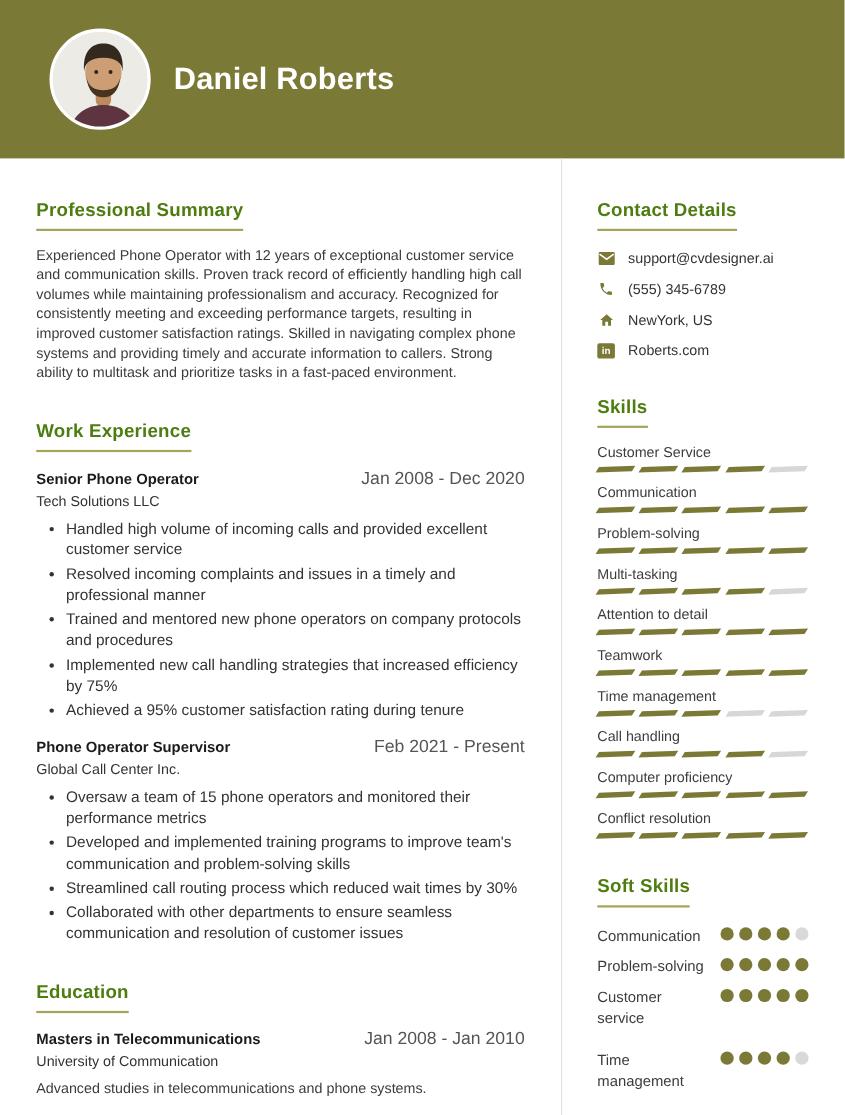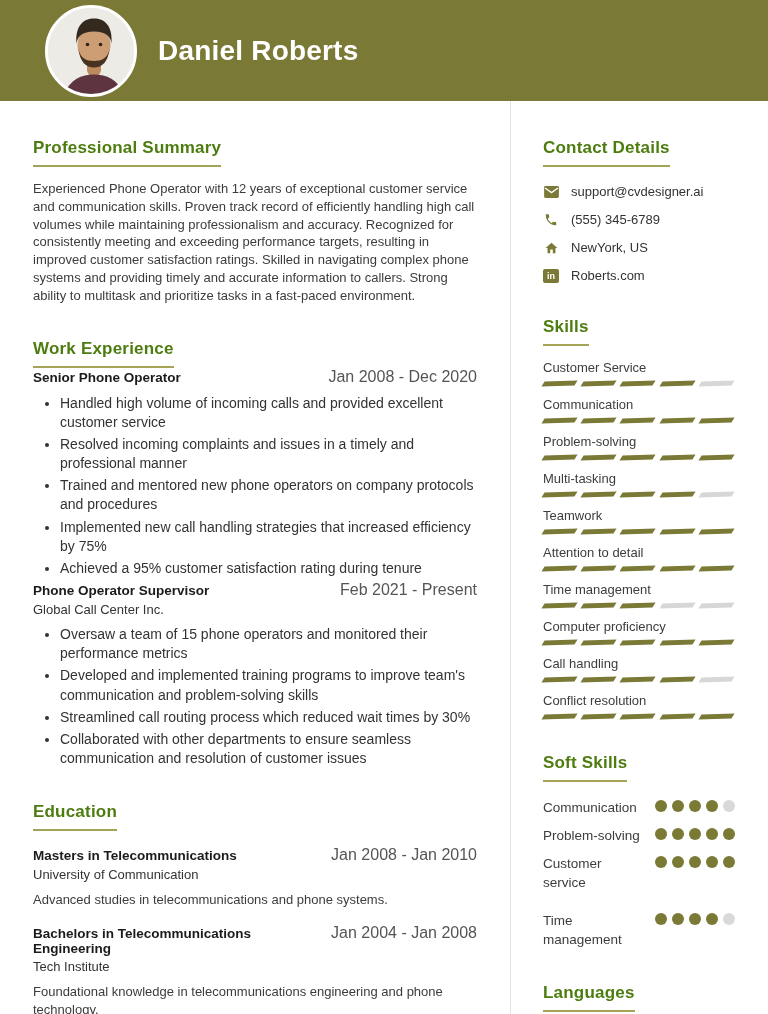--- a/index.html
+++ b/index.html
@@ -6,21 +6,21 @@
   html, body { margin: 0; padding: 0; background: #ffffff; }
   body {
     width: 768px;
     font-family: "Liberation Sans", "DejaVu Sans", sans-serif;
     -webkit-font-smoothing: antialiased;
   }
   .page { width: 768px; height: 1014px; background: #fff; overflow: hidden; }
 
   
   .header {
-    height: 101px;
+    height: 144px;
     background: var(--olive, #7b7936);
     display: flex;
     align-items: center;
     padding-left: 45px;
   }
   .avatar-wrap {
     width: 92px; height: 92px;
     border-radius: 50%;
     border: 3px solid #ffffff;
     overflow: hidden;
@@ -43,21 +43,21 @@
   .sec-title {
     display: inline-block;
     font-size: 17px; font-weight: 700; color: #4d7c0f;
     border-bottom: 2px solid var(--underline, #a5a356);
     padding-bottom: 7px; margin: 0; letter-spacing: .2px;
   }
 
   
   .summary-text { font-size: 13px; color: #3c3c3c; line-height: 1.37; margin-top: 13px; }
 
-  .job-entry { }
+  .job-entry { margin-top: 16px; }
   .job-head { display: flex; justify-content: space-between; align-items: baseline; }
   .job-title-text { font-size: 13.5px; font-weight: 700; color: #1b1b1b; }
   .job-dates { font-size: 16px; color: #555; white-space: nowrap; }
   .job-company { font-size: 13px; color: #333; margin-top: 3px; }
   .job-bullets { margin: 8px 0 0; padding-left: 27px; }
   .job-bullets li { font-size: 14px; color: #333; line-height: 1.37; margin-bottom: 3px; }
 
   .edu-entry { margin-top: 15px; }
   .edu-desc { font-size: 13px; color: #3c3c3c; margin-top: 9px; line-height: 1.37; }
 
@@ -121,20 +121,21 @@
       </section>
 
       <section>
         <h2 class="sec-title">Work Experience</h2>
         <div>
             <article class="job-entry">
               <div class="job-head">
                 <span class="job-title-text">Senior Phone Operator</span>
                 <span class="job-dates">Jan 2008 - Dec 2020</span>
               </div>
+              <div class="job-company">Tech Solutions LLC</div>
               <ul class="job-bullets">
                 <li>Handled high volume of incoming calls and provided excellent customer service</li>
                 <li>Resolved incoming complaints and issues in a timely and professional manner</li>
                 <li>Trained and mentored new phone operators on company protocols and procedures</li>
                 <li>Implemented new call handling strategies that increased efficiency by 75%</li>
                 <li>Achieved a 95% customer satisfaction rating during tenure</li>
               </ul>
             </article>
             <article class="job-entry">
               <div class="job-head">
@@ -254,67 +255,67 @@
               <div class="skill-name">Multi-tasking</div>
               <div class="skill-bar">
                 <span class="skill-seg filled"></span>
                 <span class="skill-seg filled"></span>
                 <span class="skill-seg filled"></span>
                 <span class="skill-seg filled"></span>
                 <span class="skill-seg"></span>
               </div>
             </div>
             <div class="skill-item">
+              <div class="skill-name">Attention to detail</div>
+              <div class="skill-bar">
+                <span class="skill-seg filled"></span>
+                <span class="skill-seg filled"></span>
+                <span class="skill-seg filled"></span>
+                <span class="skill-seg filled"></span>
+                <span class="skill-seg filled"></span>
+              </div>
+            </div>
+            <div class="skill-item">
               <div class="skill-name">Teamwork</div>
               <div class="skill-bar">
                 <span class="skill-seg filled"></span>
                 <span class="skill-seg filled"></span>
                 <span class="skill-seg filled"></span>
                 <span class="skill-seg filled"></span>
                 <span class="skill-seg filled"></span>
               </div>
             </div>
             <div class="skill-item">
-              <div class="skill-name">Attention to detail</div>
-              <div class="skill-bar">
-                <span class="skill-seg filled"></span>
-                <span class="skill-seg filled"></span>
-                <span class="skill-seg filled"></span>
-                <span class="skill-seg filled"></span>
-                <span class="skill-seg filled"></span>
-              </div>
-            </div>
-            <div class="skill-item">
               <div class="skill-name">Time management</div>
               <div class="skill-bar">
                 <span class="skill-seg filled"></span>
                 <span class="skill-seg filled"></span>
                 <span class="skill-seg filled"></span>
                 <span class="skill-seg"></span>
                 <span class="skill-seg"></span>
               </div>
             </div>
             <div class="skill-item">
+              <div class="skill-name">Call handling</div>
+              <div class="skill-bar">
+                <span class="skill-seg filled"></span>
+                <span class="skill-seg filled"></span>
+                <span class="skill-seg filled"></span>
+                <span class="skill-seg filled"></span>
+                <span class="skill-seg"></span>
+              </div>
+            </div>
+            <div class="skill-item">
               <div class="skill-name">Computer proficiency</div>
               <div class="skill-bar">
                 <span class="skill-seg filled"></span>
                 <span class="skill-seg filled"></span>
                 <span class="skill-seg filled"></span>
                 <span class="skill-seg filled"></span>
                 <span class="skill-seg filled"></span>
-              </div>
-            </div>
-            <div class="skill-item">
-              <div class="skill-name">Call handling</div>
-              <div class="skill-bar">
-                <span class="skill-seg filled"></span>
-                <span class="skill-seg filled"></span>
-                <span class="skill-seg filled"></span>
-                <span class="skill-seg filled"></span>
-                <span class="skill-seg"></span>
               </div>
             </div>
             <div class="skill-item">
               <div class="skill-name">Conflict resolution</div>
               <div class="skill-bar">
                 <span class="skill-seg filled"></span>
                 <span class="skill-seg filled"></span>
                 <span class="skill-seg filled"></span>
                 <span class="skill-seg filled"></span>
                 <span class="skill-seg filled"></span>

